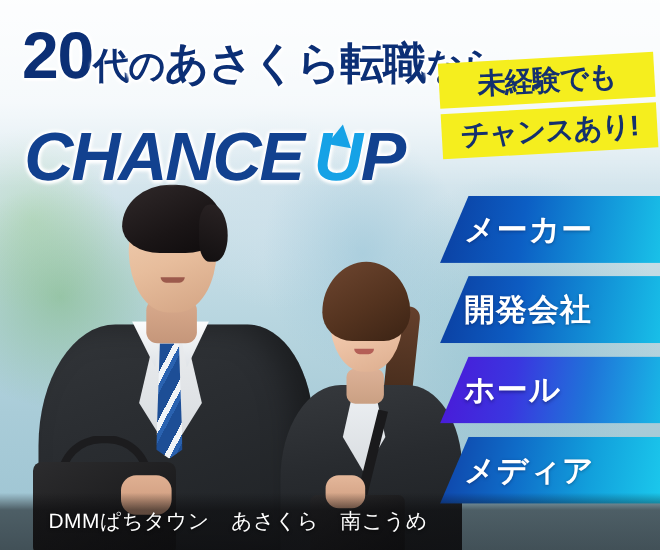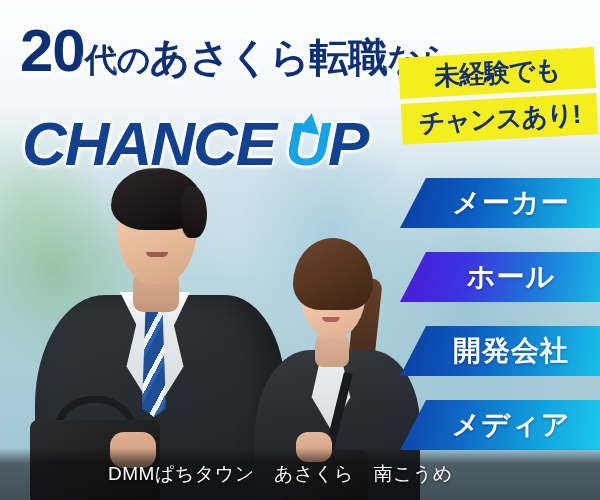--- a/index.html
+++ b/index.html
@@ -282,25 +282,24 @@
   .badge-line + .badge-line { margin-top: 5px; }
 
   
   .cat-list {
     position: absolute;
     left: 400px; top: 178px;
     width: 200px;
   }
   .cat-btn {
     position: relative;
-    height: 50px;
-    margin-bottom: 24px;
+    height: 61px;
+    margin-bottom: 12px;
     display: flex;
     align-items: center;
-    justify-content: center;
     clip-path: polygon(13% 0%, 100% 0%, 100% 100%, 0% 100%);
     box-shadow: 0 2px 5px rgba(0,0,0,.18);
   }
   .cat-btn .cat-label {
     color: #ffffff;
     font-weight: bold;
     font-size: 28px;
     letter-spacing: 1px;
     padding-left: 22px;
     text-shadow: 0 1px 3px rgba(0,0,40,.35);
@@ -319,21 +318,21 @@
     left: 0; bottom: 0;
     width: 600px;
     height: 52px;
     background: linear-gradient(to bottom, rgba(10,10,12,0) 0%, rgba(10,10,12,.55) 30%, rgba(10,10,12,.62) 100%);
     display: flex;
     align-items: center;
   }
   .caption-text {
     color: #ffffff;
     font-size: 19px;
-    padding-left: 108px;
+    padding-left: 44px;
     letter-spacing: 0.5px;
     white-space: nowrap;
     text-shadow: 0 1px 3px rgba(0,0,0,.7);
   }
 </style>
 </head>
 <body>
 
 <div id="banner">
 
@@ -381,25 +380,25 @@
 
   <div class="badge">
     <div class="badge-line">未経験でも</div>
     <div class="badge-line">チャンスあり!</div>
   </div>
 
   <div class="cat-list">
     <div class="cat-btn c1">
       <span class="cat-label">メーカー</span>
     </div>
+    <div class="cat-btn c3">
+      <span class="cat-label">開発会社</span>
+    </div>
     <div class="cat-btn c2">
       <span class="cat-label">ホール</span>
-    </div>
-    <div class="cat-btn c3">
-      <span class="cat-label">開発会社</span>
     </div>
     <div class="cat-btn c5">
       <span class="cat-label">メディア</span>
     </div>
   </div>
 
   <div class="caption-bar">
     <div class="caption-text">DMMぱちタウン　あさくら　南こうめ</div>
   </div>
 

